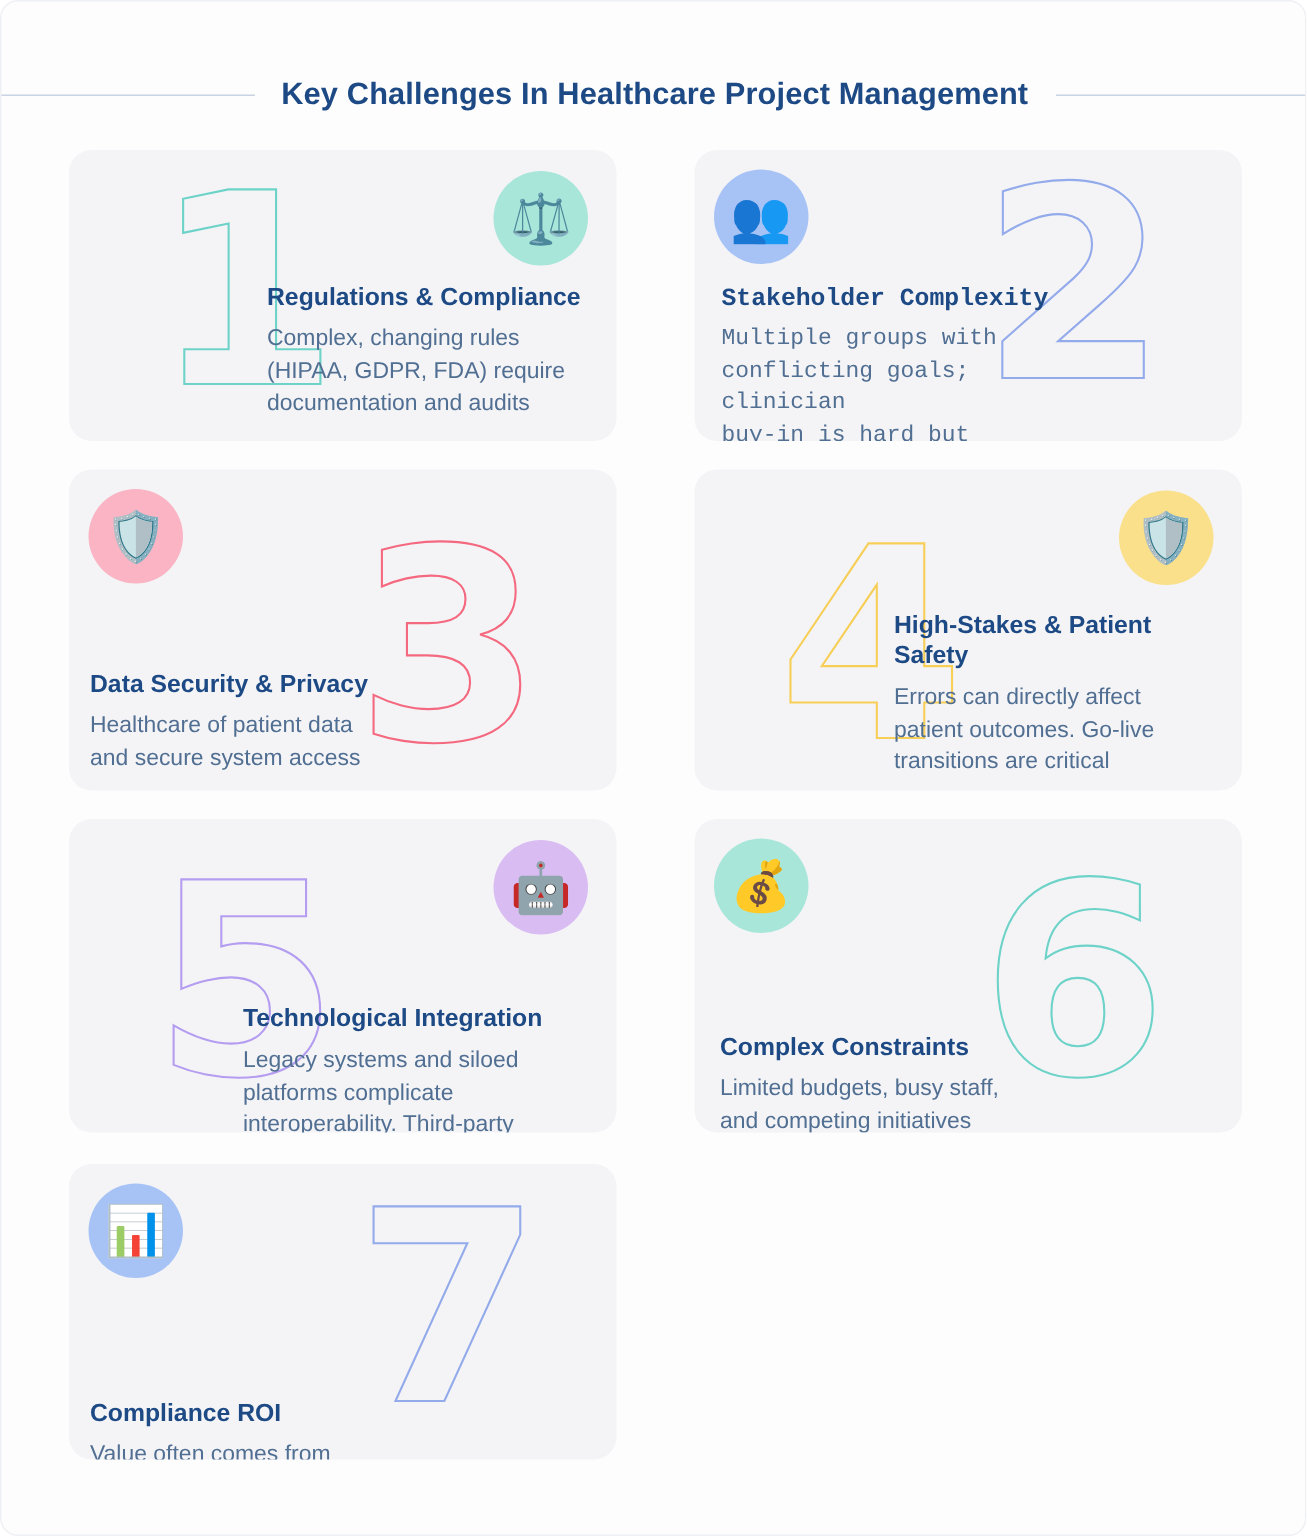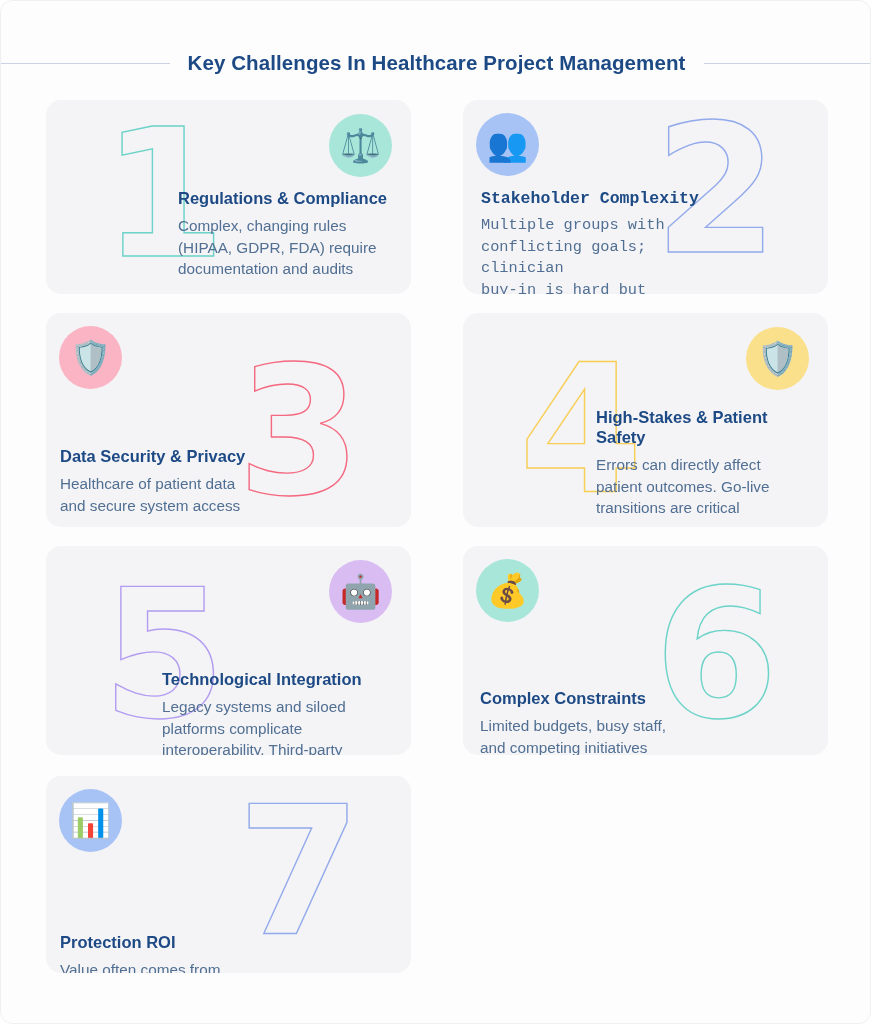--- a/index.html
+++ b/index.html
@@ -215,21 +215,21 @@
         <p class="card-body">Limited budgets, busy staff,
 and competing initiatives
 stretch capabilities</p>
       </div>
     </div>
 
     <div class="card col-left row4">
       <div class="numeral num-right n7" style="-webkit-text-stroke-color: rgb(147, 170, 235); color: transparent;">7</div>
       <div class="icon-bubble bub-left" style="background: rgb(167, 195, 246);">📊</div>
       <div class="textblock tb-7">
-        <p class="card-title">Protection ROI</p>
+        <p class="card-title">Compliance ROI</p>
         <p class="card-body">Value often comes from
 patient outcomes and safety,
 which are hard to quantify</p>
       </div>
     </div>
 
   </div>
 </div>
 
 </body></html>

